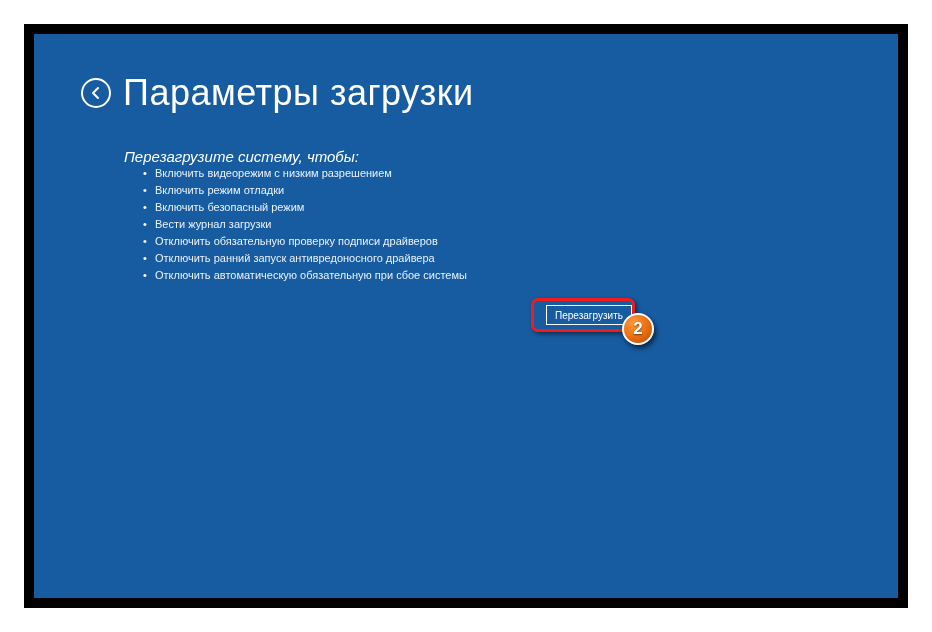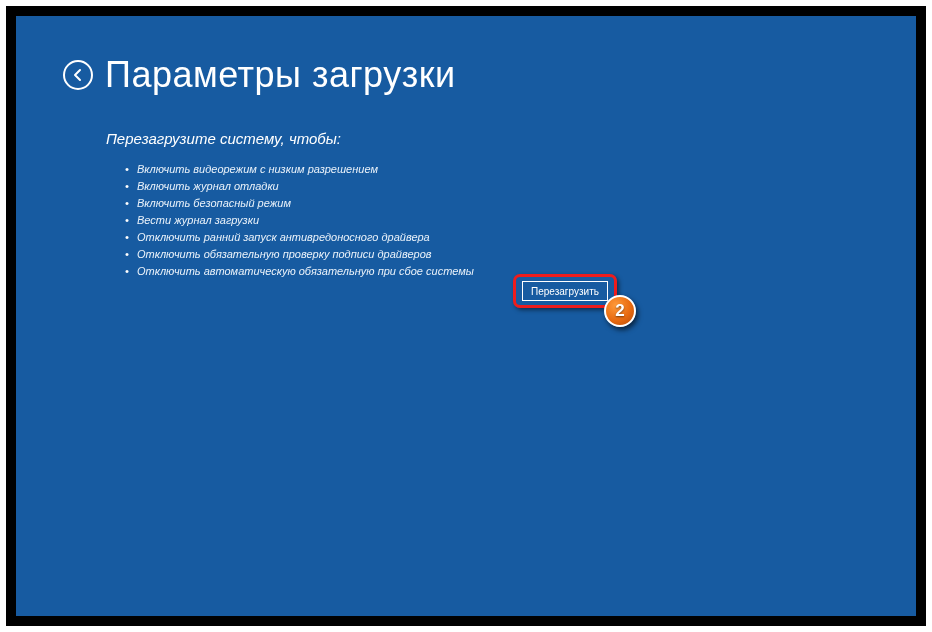--- a/index.html
+++ b/index.html
@@ -6,21 +6,21 @@
   html, body {
     width: 932px;
     height: 632px;
     font-family: "Segoe UI", -apple-system, sans-serif;
     overflow: hidden;
   }
   .frame {
     width: 932px;
     height: 632px;
     background: #ffffff;
-    padding: 6px;
+    padding: 24px;
   }
   .inner {
     width: 100%;
     height: 100%;
     background: #000000;
     padding: 10px;
   }
   .screen {
     width: 100%;
     height: 100%;
@@ -53,51 +53,50 @@
   .subtitle {
     margin-top: 34px;
     font-size: 15px;
     font-weight: 400;
     color: #ffffff;
     margin-left: 1px;
     font-style: italic;
   }
   .options {
     list-style: none;
-    margin-top: 14px;
+    margin-top: 0;
     margin-left: 20px;
-    font-style: italic;
   }
   .options li {
     font-size: 11px;
     line-height: 1.55;
     color: #eaf2fa;
     position: relative;
     padding-left: 12px;
   }
   .options li::before {
     content: "•";
     position: absolute;
     left: 0;
     top: 0;
     color: #ffffff;
     font-size: 11px;
   }
   .restart-wrap {
     position: absolute;
     left: 497px;
-    top: 258px;
+    top: 264px;
     width: 104px;
     height: 34px;
     border: 3px solid #ee1c1c;
     border-radius: 7px;
     box-shadow: 2px 2px 4px rgba(0,0,0,0.5);
     display: flex;
     align-items: center;
-    justify-content: center;
+    justify-content: flex-end;
   }
   .restart-btn {
     width: 86px;
     height: 20px;
     border: 1px solid #ffffff;
     background: transparent;
     color: #ffffff;
     font-size: 10px;
     font-family: inherit;
     cursor: pointer;
@@ -136,25 +135,25 @@
           <path d="M9 2 L4 7 L9 12" stroke="#ffffff" stroke-width="2" fill="none" stroke-linecap="round" stroke-linejoin="round"></path>
         </svg>
       </div>
 
       <h1 class="title">Параметры загрузки</h1>
 
       <div class="subtitle">Перезагрузите систему, чтобы:</div>
 
       <ul class="options">
         <li>Включить видеорежим с низким разрешением</li>
-        <li>Включить журнал отладки</li>
+        <li>Включить режим отладки</li>
         <li>Включить безопасный режим</li>
         <li>Вести журнал загрузки</li>
+        <li>Отключить обязательную проверку подписи драйверов</li>
         <li>Отключить ранний запуск антивредоносного драйвера</li>
-        <li>Отключить обязательную проверку подписи драйверов</li>
         <li>Отключить автоматическую обязательную при сбое системы</li>
       </ul>
 
       <div class="restart-wrap">
         <button class="restart-btn">Перезагрузить</button>
       </div>
 
       <div class="badge">2</div>
 
     </div>

